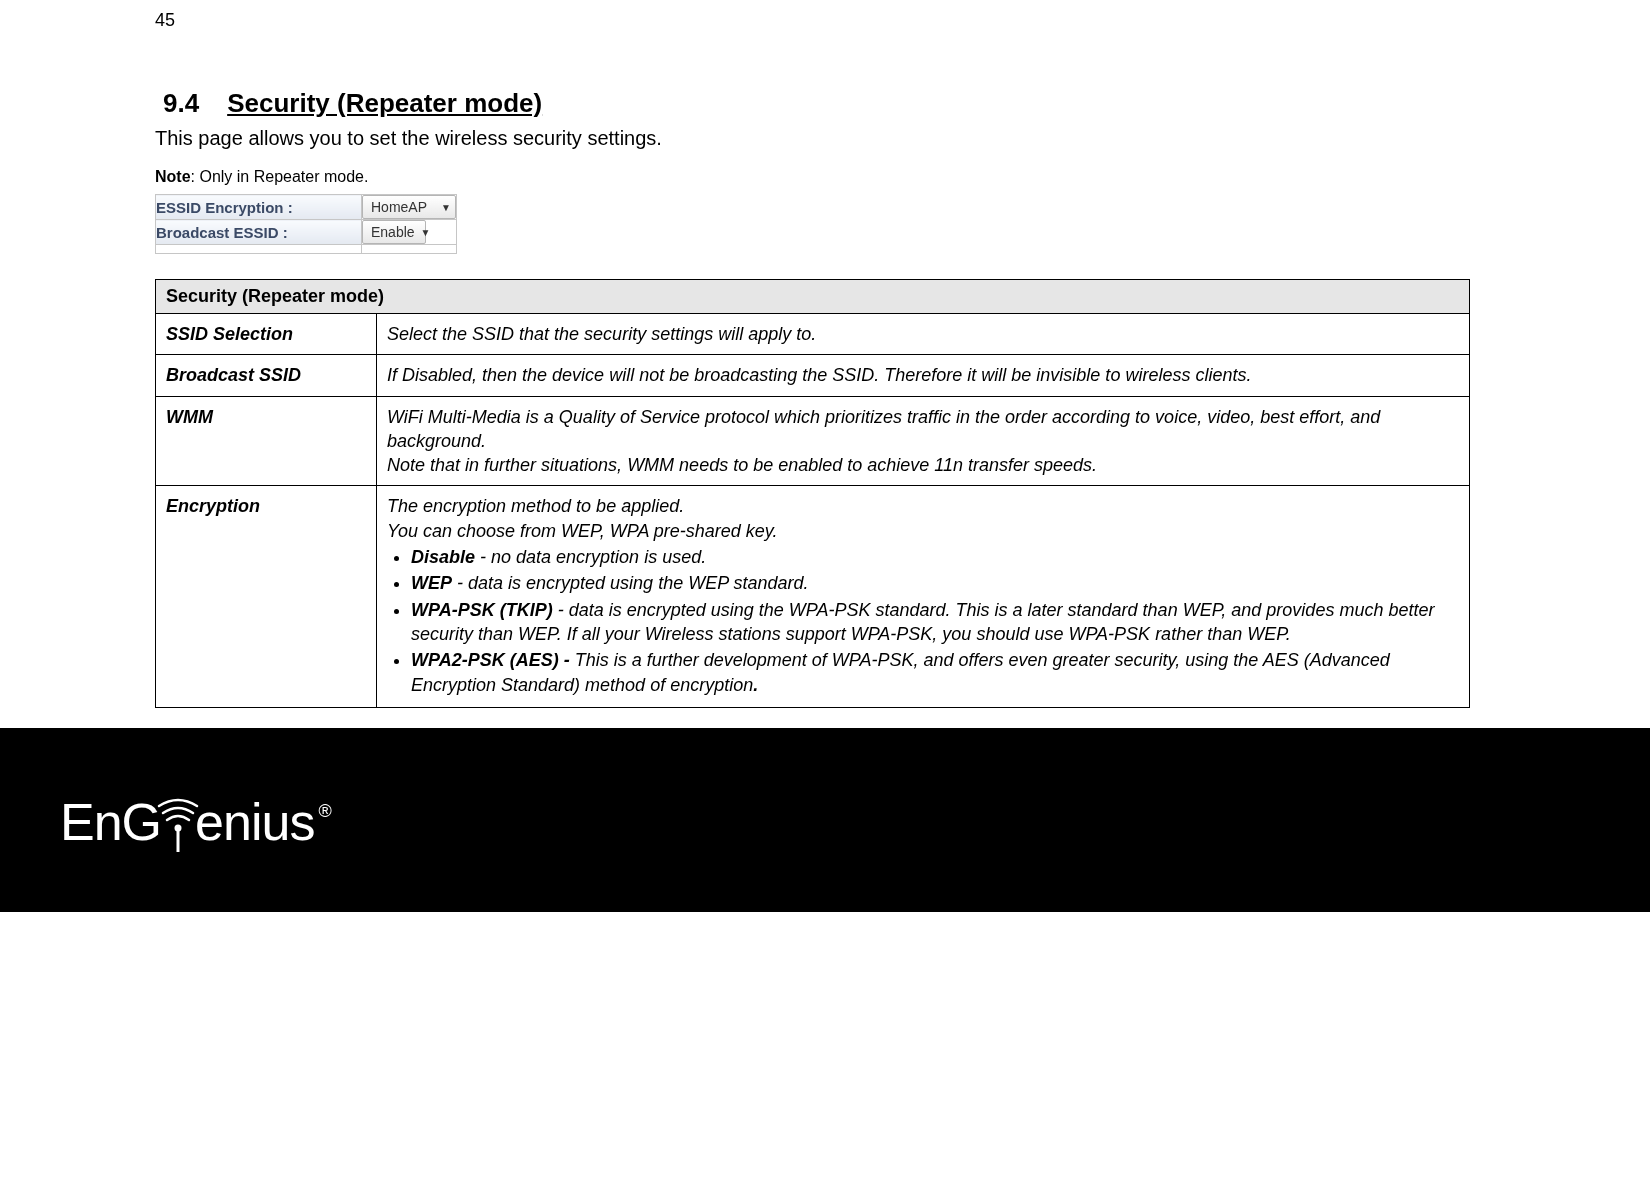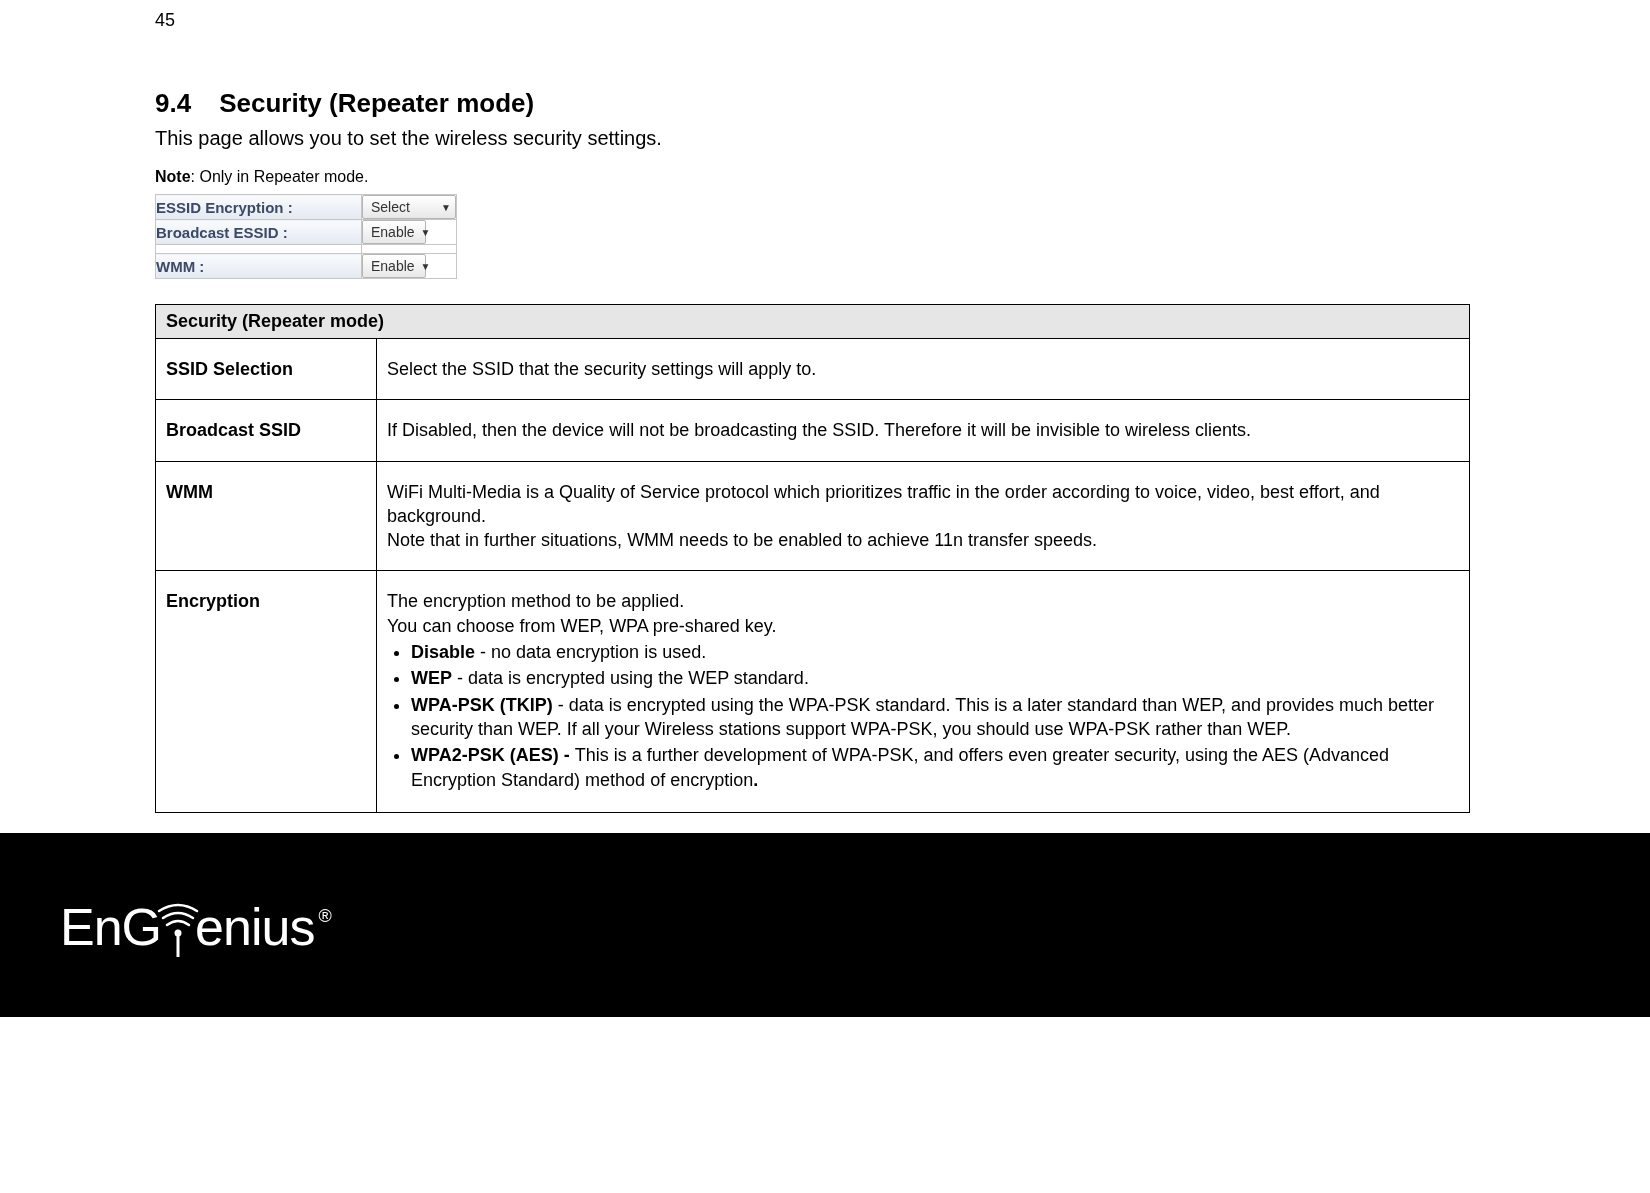--- a/index.html
+++ b/index.html
@@ -16,21 +16,22 @@
   .content {
     padding: 10px 180px 20px 155px;
   }
   .page-number {
     font-size: 18px;
     margin-bottom: 57px;
   }
   h2.section-heading {
     font-size: 26px;
     font-weight: bold;
-    margin: 0 0 8px 0;
+    margin: 0 0 8px 8px;
+    text-decoration: underline;
   }
   .section-number {
     display: inline-block;
     margin-right: 28px;
   }
   .intro {
     font-size: 20px;
     margin: 0 0 18px 0;
   }
   .note {
@@ -103,24 +104,25 @@
   }
   .desc-table th {
     background: #e6e6e6;
     text-align: left;
     padding: 6px 10px;
     border: 1px solid #000;
     font-size: 18px;
   }
   .desc-table td {
     border: 1px solid #000;
-    padding: 18px 10px;
+    padding: 8px 10px;
     vertical-align: top;
     font-size: 18px;
     line-height: 1.35;
+    font-style: italic;
   }
   .desc-table td.key {
     width: 200px;
     font-weight: bold;
   }
   .desc-table ul {
     margin: 2px 0 0 0;
     padding-left: 24px;
   }
   .desc-table li {
@@ -176,47 +178,38 @@
     <p class="note">
       <b>Note</b><span>: Only in Repeater mode.</span>
     </p>
 
     <table class="form-table">
       <tbody>
           <tr>
         <td class="form-label-cell">ESSID Encryption :</td>
         <td class="form-control-cell">
           <div class="fake-select w90">
-            <span>Select</span>
+            <span>HomeAP</span>
             <span class="caret">▼</span>
           </div>
         </td>
       </tr>
       <tr>
         <td class="form-label-cell">Broadcast ESSID :</td>
         <td class="form-control-cell">
           <div class="fake-select w85">
             <span>Enable</span>
             <span class="caret">▼</span>
           </div>
         </td>
       </tr>
       <tr class="spacer-row">
             <td></td>
             <td></td>
           </tr>
-      <tr>
-        <td class="form-label-cell">WMM :</td>
-        <td class="form-control-cell">
-          <div class="fake-select w85">
-            <span>Enable</span>
-            <span class="caret">▼</span>
-          </div>
-        </td>
-      </tr>
     </tbody>
       </table>
 
     <table class="desc-table">
       <tbody>
           <tr>
         <th colspan="2">Security (Repeater mode)</th>
       </tr>
       <tr>
         <td class="key">SSID Selection</td>

